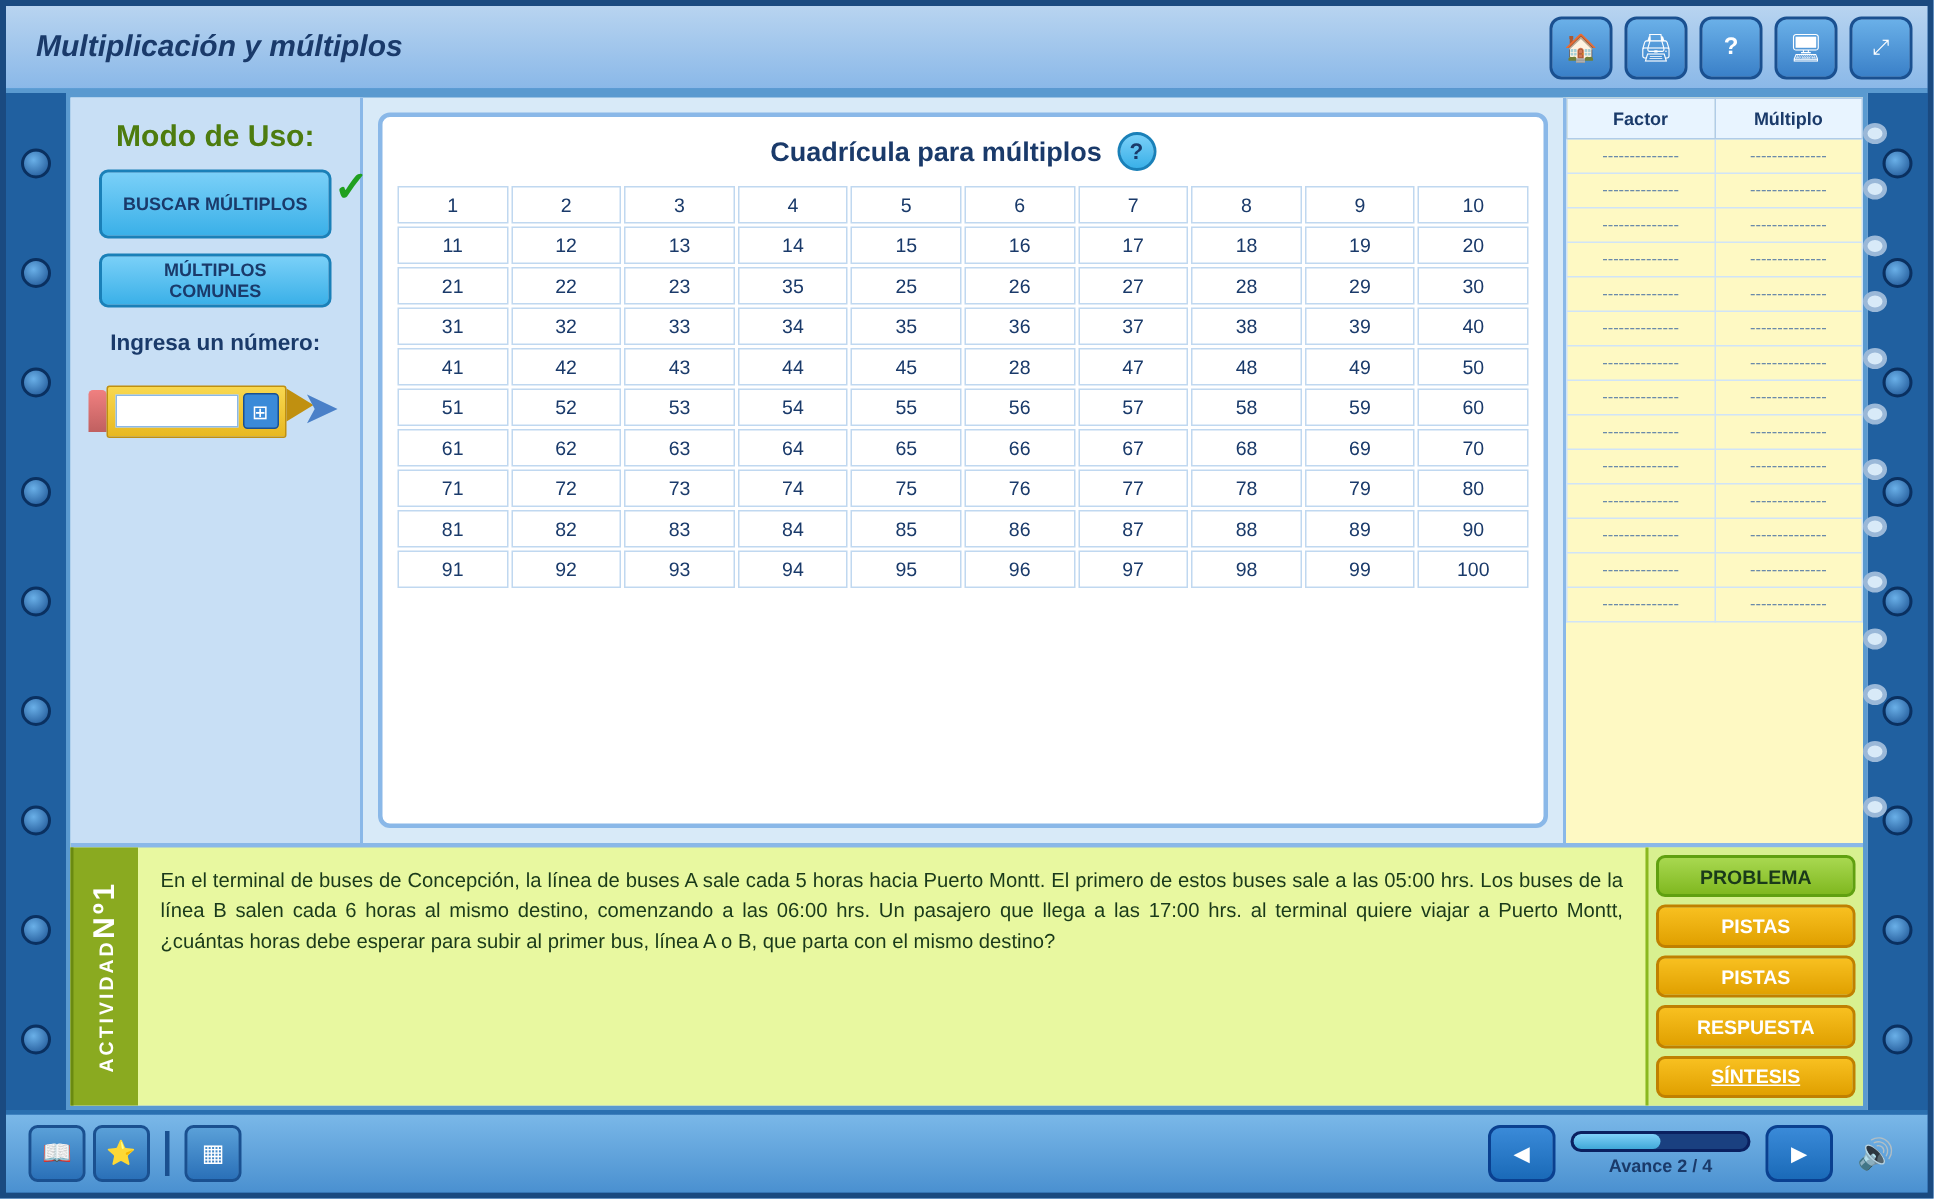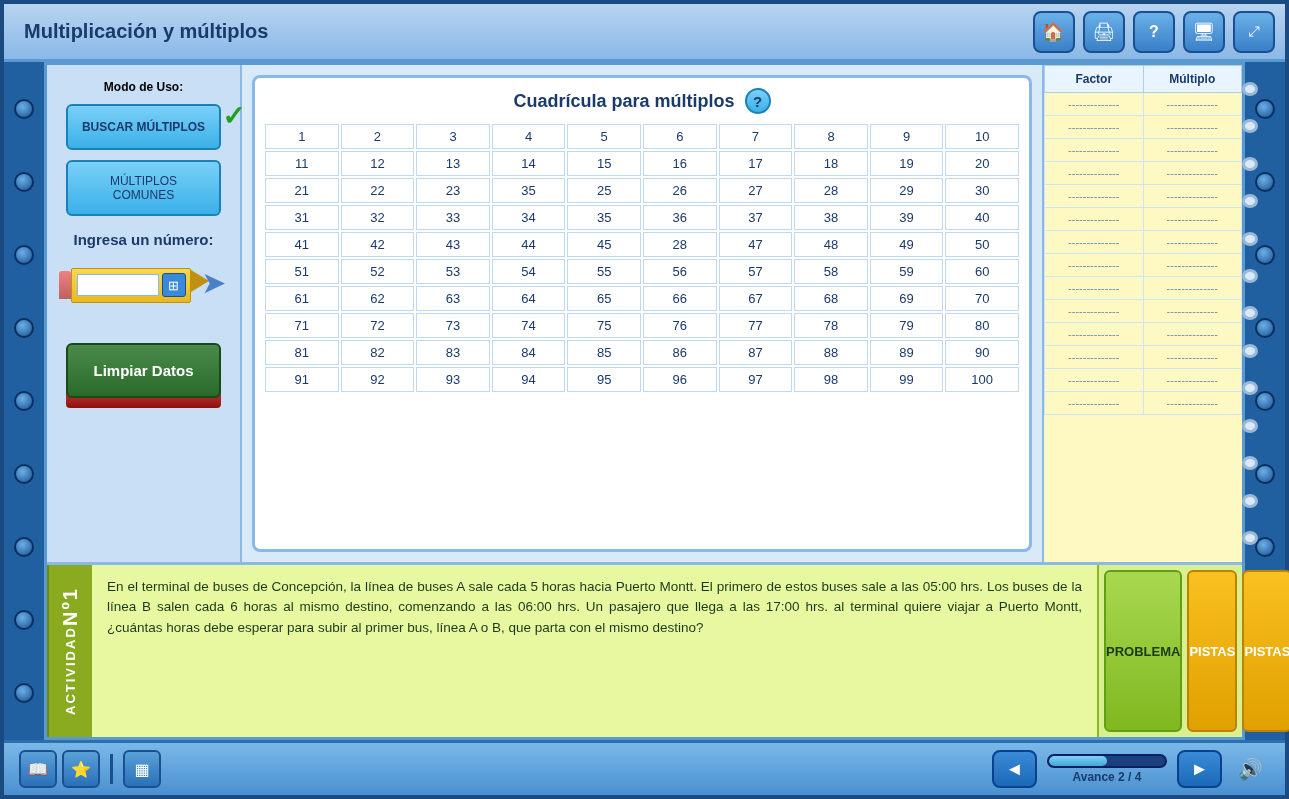--- a/index.html
+++ b/index.html
@@ -34,20 +34,21 @@
 
     .top-bar-title {
       flex: 1;
       padding-left: 10px;
     }
 
     .top-bar-title .title-main {
       font-size: 20px;
       font-weight: bold;
       color: #1a3a6a;
+      font-style: italic;
     }
 
     .top-bar-title .title-sub {
       font-size: 13px;
       color: #1a3a6a;
     }
 
     .top-bar-icons {
       display: flex;
       gap: 8px;
@@ -118,46 +119,46 @@
       background: #c8dff5;
       border-right: 2px solid #8ab8e8;
       padding: 15px 10px;
       display: flex;
       flex-direction: column;
       align-items: center;
       gap: 10px;
     }
 
     .modo-uso-title {
-      font-size: 12px;
-      font-weight: bold;
-      color: #000000;
+      font-size: 20px;
+      font-weight: bold;
+      color: #4d7c0f;
       text-align: center;
     }
 
     .btn-buscar {
       background: linear-gradient(180deg, #7ad0f8 0%, #3ab0e8 100%);
       border: 2px solid #1a80b8;
       border-radius: 6px;
       padding: 14px 12px;
       font-size: 12px;
       font-weight: bold;
       color: #1a3a6a;
       cursor: pointer;
       width: 155px;
       text-align: center;
     }
 
     .btn-multiplos {
       background: linear-gradient(180deg, #7ad0f8 0%, #3ab0e8 100%);
       border: 2px solid #1a80b8;
       border-radius: 6px;
-      padding: 12px 12px;
+      padding: 2px 12px;
       font-size: 12px;
-      font-weight: normal;
+      font-weight: bold;
       color: #1a3a6a;
       cursor: pointer;
       width: 155px;
       text-align: center;
     }
 
     .ingresa-title {
       font-size: 15px;
       font-weight: bold;
       color: #1a3a6a;
@@ -331,21 +332,21 @@
       padding: 12px 15px;
       font-size: 13.5px;
       color: #1a3a1a;
       line-height: 1.5;
       text-align: justify;
     }
 
     .right-buttons {
       width: 145px;
       display: flex;
-      flex-direction: row;
+      flex-direction: column;
       padding: 5px;
       gap: 5px;
       background: #d8f090;
       border-left: 2px solid #8ab820;
     }
 
     .activity-btn {
       flex: 1;
       border: none;
       border-radius: 6px;
@@ -546,24 +547,20 @@
         <div class="pencil-wrap" style="position:relative; width:170px; height:50px; margin-top:5px;">
           <div style="position:absolute; left:0; top:8px; width:12px; height:28px; background:linear-gradient(180deg,#f08080,#c06060); border-radius:3px 3px 0 0;"></div>
           <div style="position:absolute; left:12px; top:5px; width:120px; height:35px; background:linear-gradient(180deg,#f8d850,#e8b820); border:1px solid #c09010; border-radius:2px;">
             <input type="text" style="position: absolute; left: 5px; top: 5px; width: 82px; height: 22px; border: 1px solid rgb(138, 184, 232); font-size: 13px;">
             <div style="position:absolute; right:4px; top:4px; width:24px; height:24px; background:#3a8ad8; border:1px solid #1a5090; border-radius:3px; display:flex; align-items:center; justify-content:center; font-size:13px; color:white; cursor:pointer;">⊞</div>
           </div>
           <div style="position:absolute; left:132px; top:7px; width:0; height:0; border-top:11px solid transparent; border-bottom:11px solid transparent; border-left:18px solid #c09010;"></div>
           <div style="position:absolute; right:2px; top:2px; font-size:30px; color:#4a80c8;">➤</div>
         </div>
 
-        <div style="position:relative; width:155px; height:65px; margin-top:20px;">
-          <div style="position:absolute; bottom:0; left:0; width:155px; height:20px; background:linear-gradient(180deg,#c04040,#901010); border-radius:4px;"></div>
-          <button class="btn-limpiar" style="position:absolute; top:0; left:0;">Limpiar Datos</button>
-        </div>
       </div>
 
       <div class="center-panel">
         <div class="grid-container">
           <div class="grid-title-row">
             <span class="grid-title">Cuadrícula para múltiplos</span>
             <div class="help-btn">?</div>
           </div>
           <div class="number-grid" id="number-grid">
               <div class="grid-cell">1</div>

